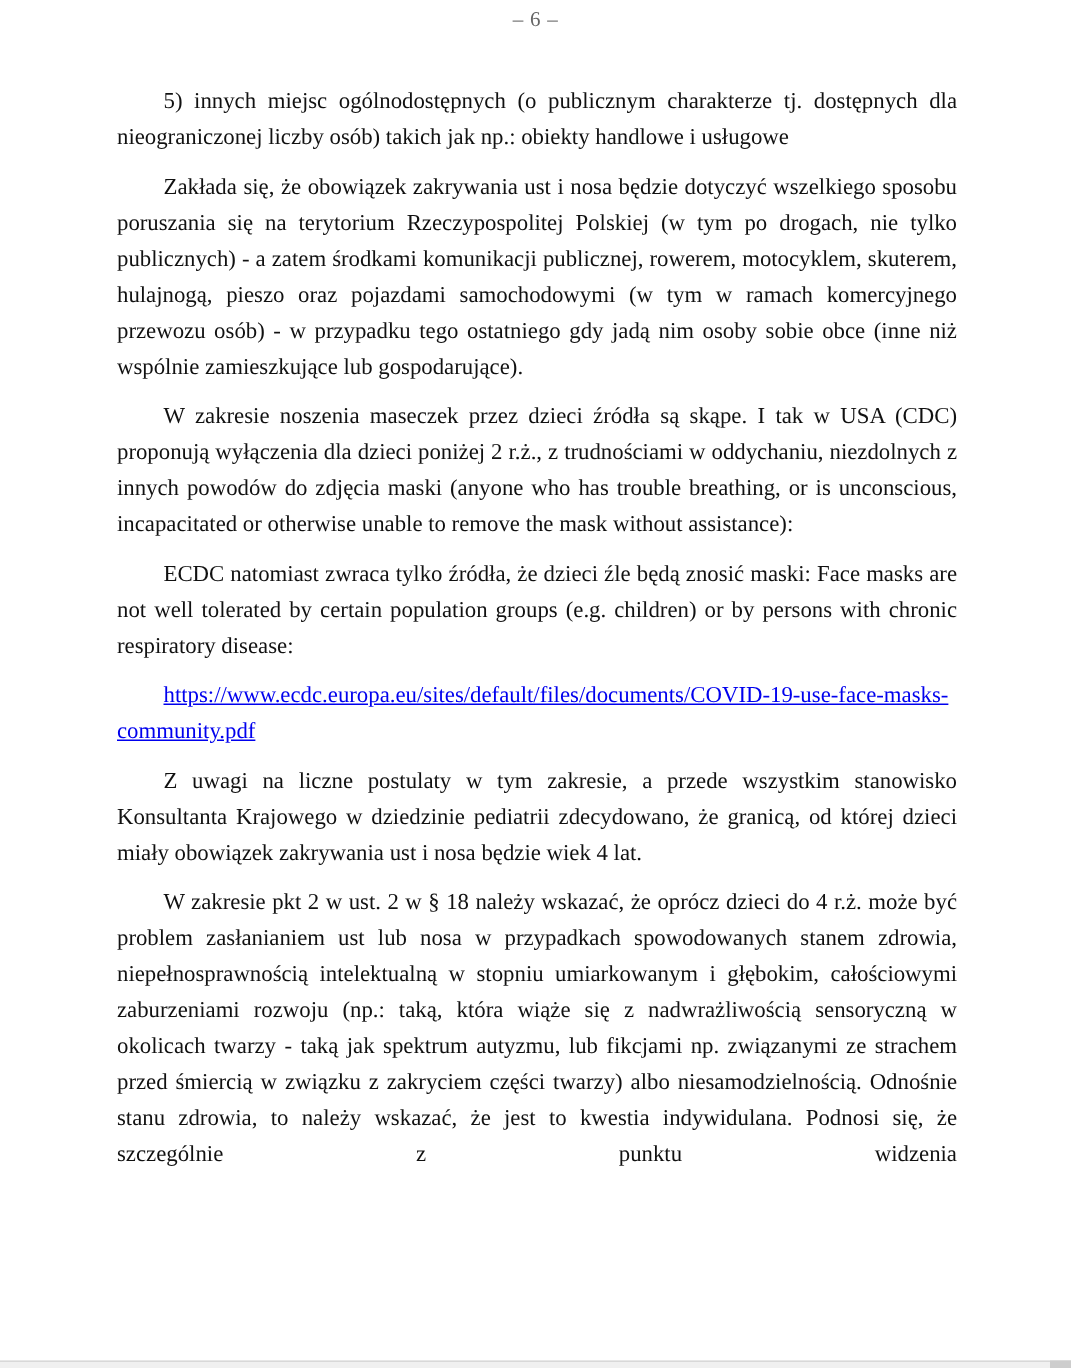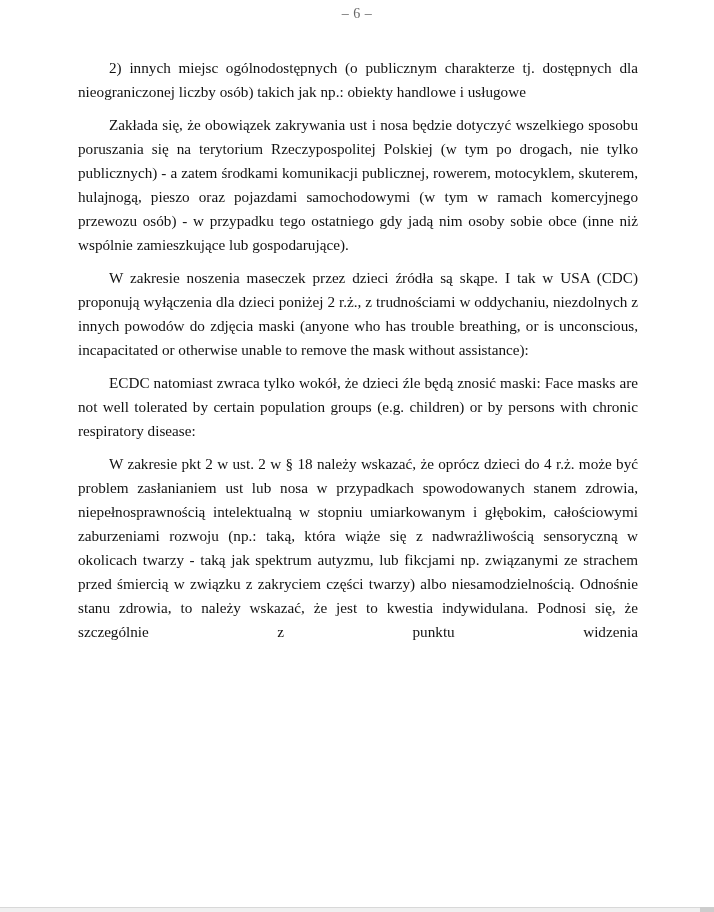--- a/index.html
+++ b/index.html
@@ -16,21 +16,23 @@
   .h-scrollbar { position: absolute; left: 0; top: 907px; width: 714px; height: 5px;
                  background: #f0f0f0; border-top: 1px solid #d8d8d8; }
   .scroll-corner { position: absolute; right: 0; top: 907px; width: 14px; height: 5px; background: #cdcdcd; }
 </style>
 </head>
 <body>
 
 <div class="page-number">– 6 –</div>
 
 <div class="content">
-  <p>2) innych miejsc ogólnodostępnych (o publicznym charakterze tj. dostępnych dla nieograniczonej liczby osób) takich jak np.: obiekty handlowe i usługowe</p>
+  <p>5) innych miejsc ogólnodostępnych (o publicznym charakterze tj. dostępnych dla nieograniczonej liczby osób) takich jak np.: obiekty handlowe i usługowe</p>
   <p>Zakłada się, że obowiązek zakrywania ust i nosa będzie dotyczyć wszelkiego sposobu poruszania się na terytorium Rzeczypospolitej Polskiej (w tym po drogach, nie tylko publicznych) - a zatem środkami komunikacji publicznej, rowerem, motocyklem, skuterem, hulajnogą, pieszo oraz pojazdami samochodowymi (w tym w ramach komercyjnego przewozu osób) - w przypadku tego ostatniego gdy jadą nim osoby sobie obce (inne niż wspólnie zamieszkujące lub gospodarujące).</p>
   <p>W zakresie noszenia maseczek przez dzieci źródła są skąpe. I tak w USA (CDC) proponują wyłączenia dla dzieci poniżej 2 r.ż., z trudnościami w oddychaniu, niezdolnych z innych powodów do zdjęcia maski (anyone who has trouble breathing, or is unconscious, incapacitated or otherwise unable to remove the mask without assistance):</p>
-  <p>ECDC natomiast zwraca tylko wokół, że dzieci źle będą znosić maski: Face masks are not well tolerated by certain population groups (e.g. children) or by persons with chronic respiratory disease:</p>
+  <p>ECDC natomiast zwraca tylko źródła, że dzieci źle będą znosić maski: Face masks are not well tolerated by certain population groups (e.g. children) or by persons with chronic respiratory disease:</p>
+  <p class="link-par"><a href="#">https://www.ecdc.europa.eu/sites/default/files/documents/COVID-19-use-face-masks-community.pdf</a></p>
+  <p>Z uwagi na liczne postulaty w tym zakresie, a przede wszystkim stanowisko Konsultanta Krajowego w dziedzinie pediatrii zdecydowano, że granicą, od której dzieci  miały obowiązek zakrywania ust i nosa będzie wiek 4 lat.</p>
   <p class="last-line-justify">W zakresie pkt 2 w ust. 2 w § 18 należy wskazać, że oprócz dzieci do 4 r.ż. może być problem zasłanianiem ust lub nosa w przypadkach spowodowanych stanem zdrowia, niepełnosprawnością intelektualną w stopniu umiarkowanym i głębokim, całościowymi zaburzeniami rozwoju (np.: taką, która wiąże się z nadwrażliwością sensoryczną w okolicach twarzy - taką jak spektrum autyzmu, lub fikcjami np. związanymi ze strachem przed śmiercią w związku z zakryciem części twarzy) albo niesamodzielnością. Odnośnie stanu zdrowia, to należy wskazać, że jest to kwestia indywidulana. Podnosi się, że szczególnie z punktu widzenia</p>
 </div>
 
 <div class="h-scrollbar"></div>
 <div class="scroll-corner"></div>
 
 </body></html>

